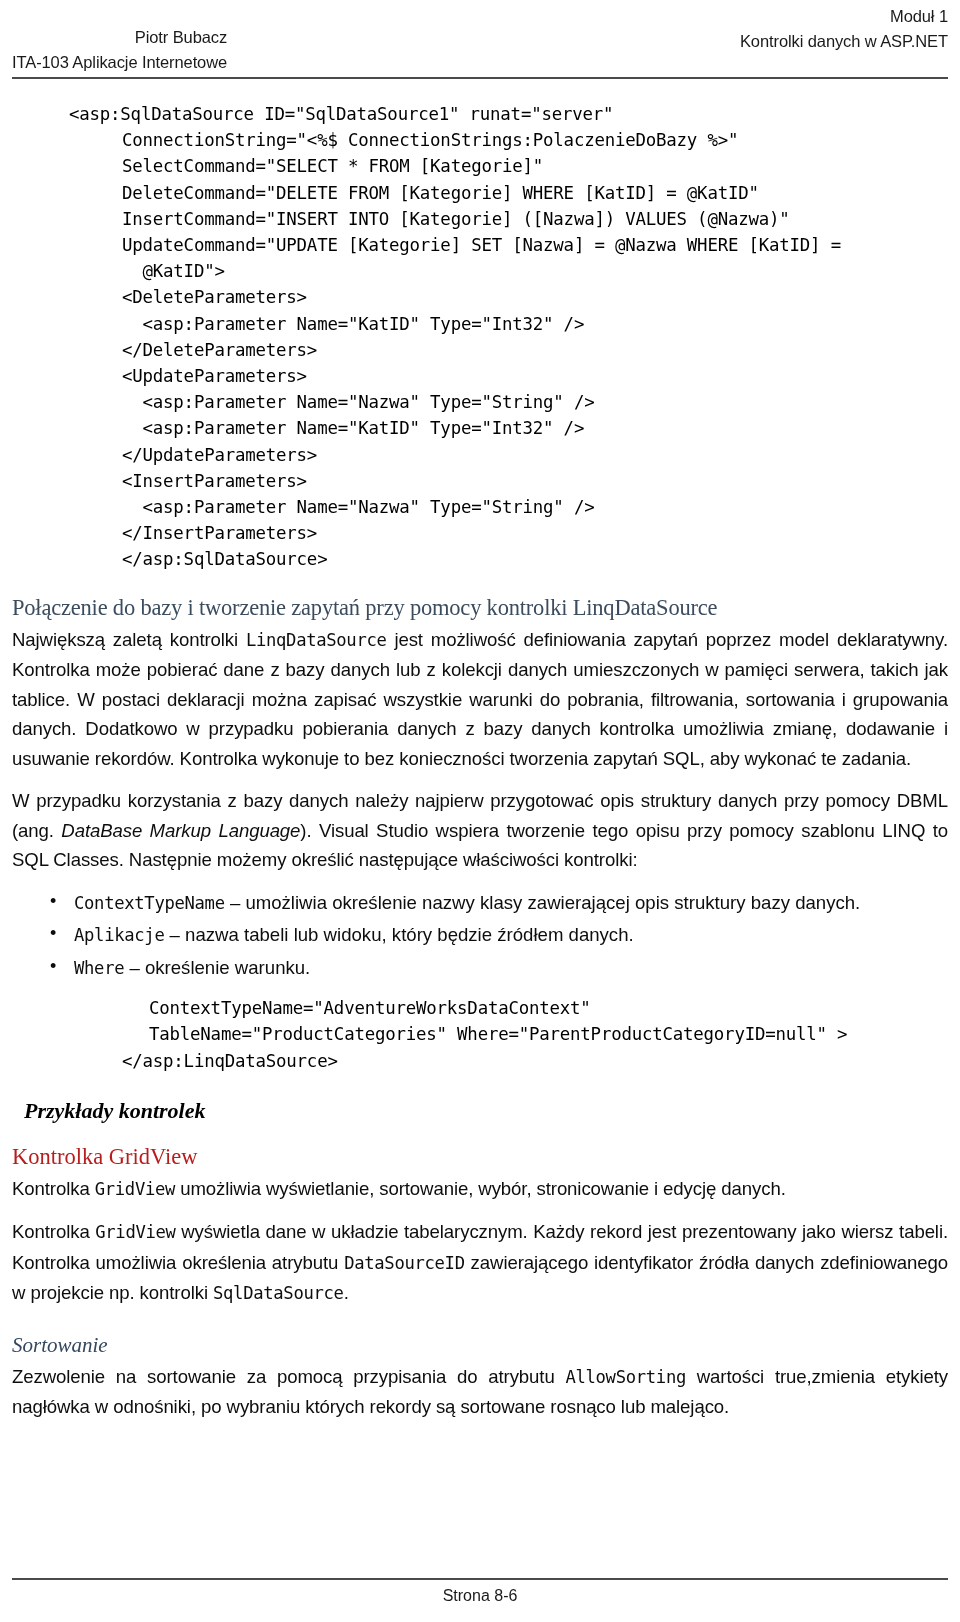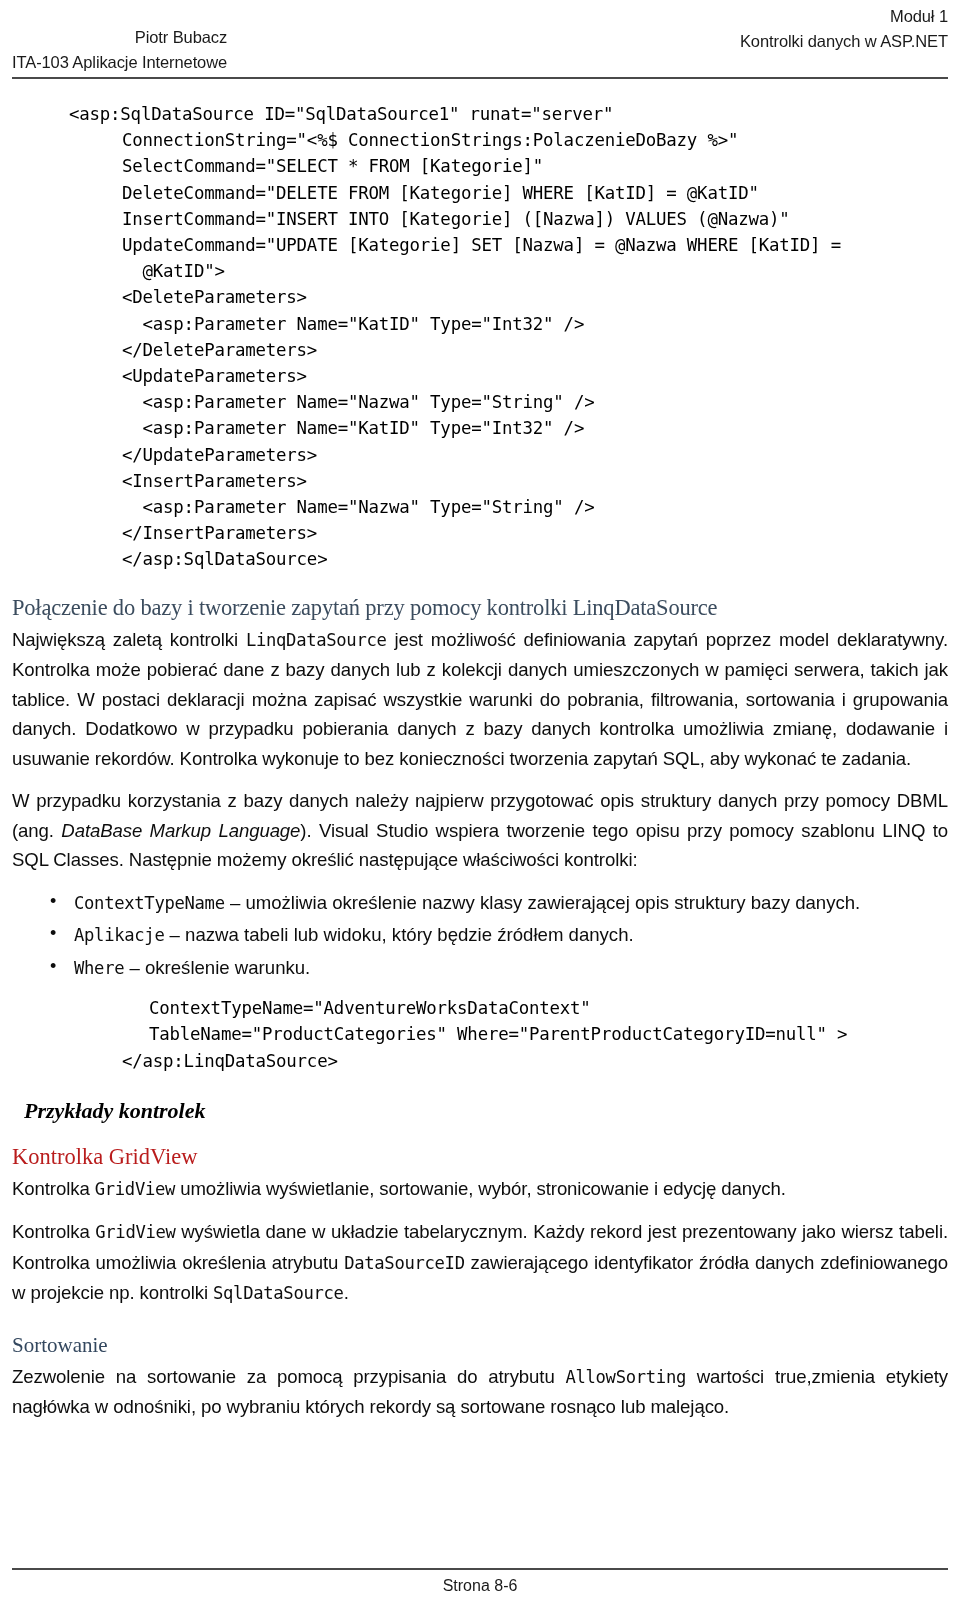--- a/index.html
+++ b/index.html
@@ -86,20 +86,21 @@
     font-size: 22.5px;
     font-weight: 400;
     color: #b91c1c;
     margin: 20px 0 4px 0;
   }
 
   h5.sub-head-blue-italic {
     font-family: "Liberation Serif", serif;
     font-size: 21px;
     font-weight: 400;
+    font-style: italic;
     color: #33475e;
     margin: 24px 0 4px 0;
   }
 
   p.body-text {
     font-size: 18.6px;
     line-height: 29.5px;
     text-align: justify;
     margin: 0 0 13px 0;
     color: #0d0d0d;
@@ -135,21 +136,21 @@
     top: -1px;
     font-size: 18px;
     line-height: 29.5px;
   }
 
   
   .page-footer {
     position: absolute;
     left: 12px;
     right: 12px;
-    bottom: 24px;
+    bottom: 14px;
   }
   .footer-rule {
     border: 0;
     border-top: 2.5px solid #4a4a4a;
     margin: 0 0 4px 0;
     height: 0;
   }
   .footer-text {
     text-align: center;
     font-size: 16px;

